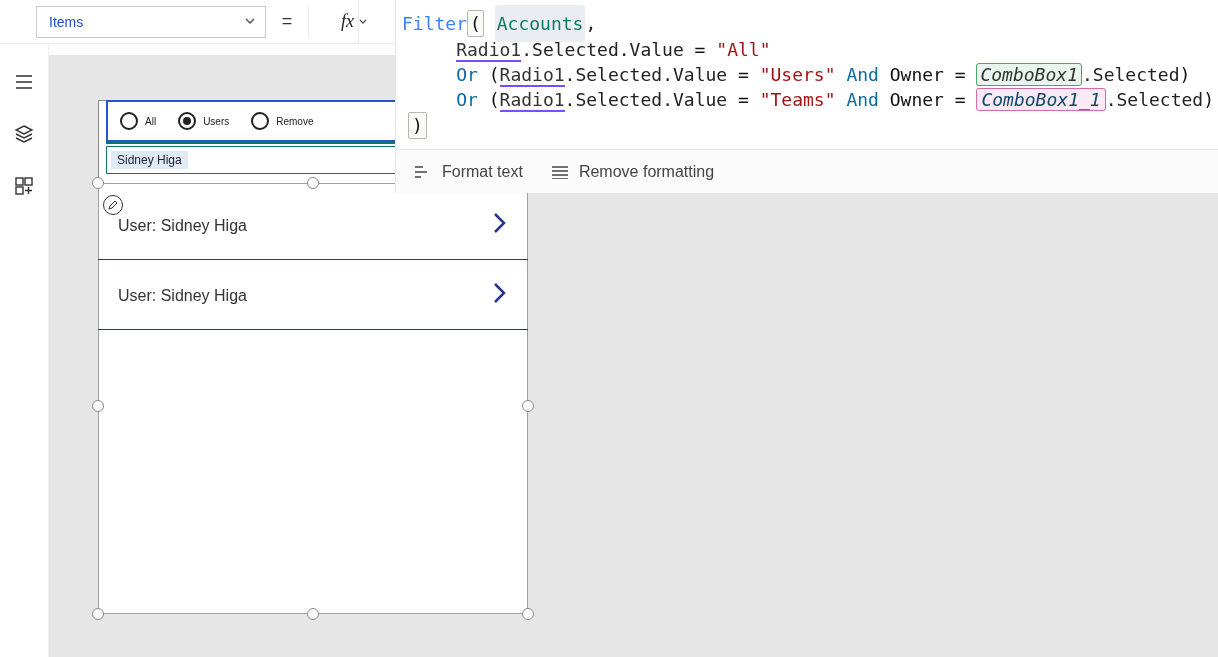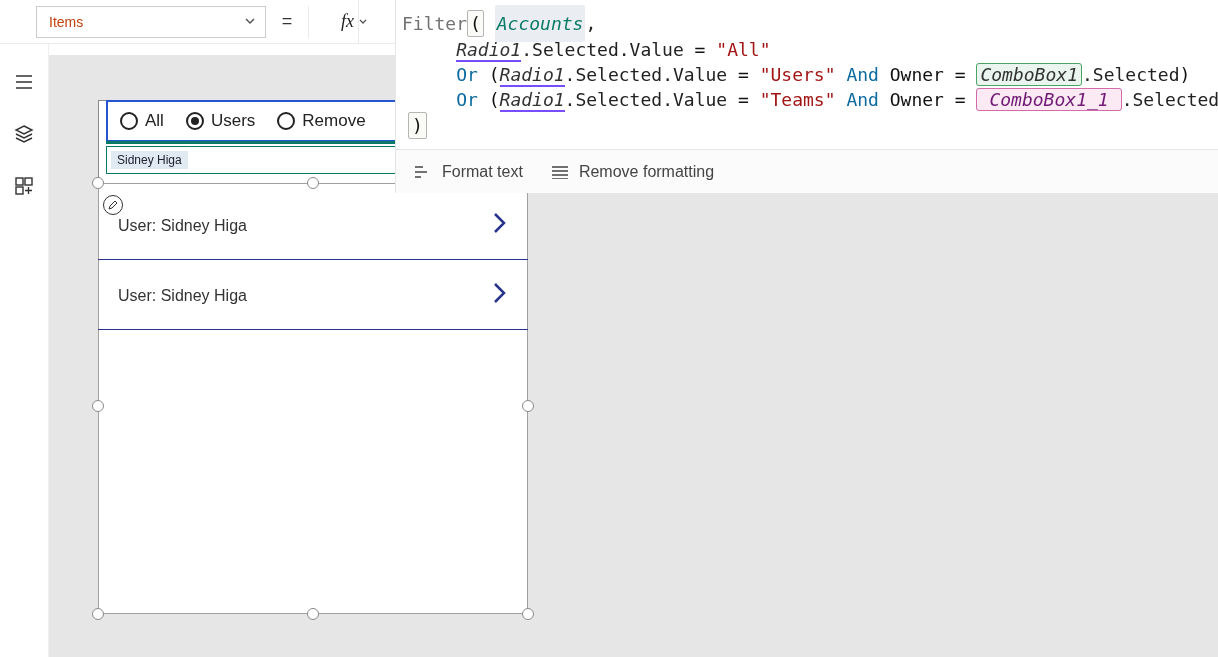--- a/index.html
+++ b/index.html
@@ -8,57 +8,57 @@
   
   .rail{position:absolute;left:0;top:0;width:49px;height:657px;background:#fff;border-right:1px solid #efefef;display:flex;flex-direction:column;align-items:center;padding-top:72px;gap:32px;}
   .rail .ic{width:20px;height:20px;color:#323232;}
 
   
   .canvas{position:absolute;left:49px;top:55px;right:0;bottom:0;background:#e6e6e6;}
 
   
   .propbar{position:absolute;left:0;top:0;right:0;height:44px;background:#fff;border-bottom:1px solid #eaeaea;display:flex;align-items:center;z-index:5;}
   .propsel{margin-left:36px;width:230px;height:32px;border:1px solid #ccc;background:#fff;position:relative;display:flex;align-items:center;}
-  .propsel span{padding-left:12px;font-size:14px;color:#c2410c;}
+  .propsel span{padding-left:12px;font-size:14px;color:#1d4ed8;}
   .propsel .chev{position:absolute;right:8px;top:7px;}
   .eq{width:30px;text-align:center;font-size:18px;color:#333;margin:0 6px;}
   .fx{width:50px;height:32px;display:flex;align-items:center;justify-content:center;border-left:1px solid #eaeaea;font-style:italic;font-family:Georgia,serif;font-size:18px;color:#222;padding-left:42px;}
   .fx .chv{margin-left:4px;}
   .formula-strip{border-left:1px solid #eaeaea;flex:1;height:44px;}
 
   
   .editor{position:absolute;left:395px;top:0;width:823px;background:#fff;border-left:1px solid #e5e5e5;z-index:10;}
   .code{padding:10px 14px 10px 6px;font-family:Consolas,Menlo,monospace;font-size:18px;line-height:25px;color:#111;white-space:pre;}
   .paren-block{border:1px solid #b5b5b5;background:#fafaf6;padding:0 2px;border-radius:2px;display:inline-block;}
-  .fn{color:#737373;}
+  .fn{color:#3b82f6;}
   .ident{color:#0a7a66;}
   .kw{color:#0b6a9f;}
   .str{color:#a31515;}
   .dot{color:#222;}
-  .ref-purple{position:relative;font-style:italic;color:#333;}
+  .ref-purple{position:relative;color:#333;}
   .ref-purple::after{content:"";position:absolute;left:0;right:0;bottom:-2px;height:2px;background:#7a4cff;}
   .box-green{border:1px solid #4aa564;background:#e9f5ee;border-radius:3px;padding:0 3px;font-style:italic;color:#333;}
-  .box-mag{border:1px solid #d46aa8;background:#fbe9f3;border-radius:3px;padding:0 12px;font-style:italic;color:#701a75;}
-  .hilite-accounts{background:#eaeef2;border-radius:2px;padding:8px 2px;font-style:italic;}
+  .box-mag{border:1px solid #d46aa8;background:#fbe9f3;border-radius:3px;padding:0 4px;font-style:italic;color:#0c4a6e;}
+  .hilite-accounts{background:#eaeef2;border-radius:2px;padding:8px 2px;}
 
   .toolbar{border-top:1px solid #e8e8e8;height:44px;display:flex;align-items:center;gap:28px;padding-left:18px;font-size:16px;color:#444;background:#fbfbfb;}
   .tbtn{display:flex;align-items:center;gap:10px;cursor:pointer;}
   .tbtn .ic{width:18px;height:14px;}
 
   
   .app{position:absolute;left:98px;top:100px;width:430px;height:514px;background:#fff;}
   .app.selected::before{content:"";position:absolute;inset:0;border:1px solid #8a8a8a;pointer-events:none;}
   .handle{position:absolute;width:12px;height:12px;background:#fff;border:1px solid #8a8a8a;border-radius:50%;}
   .h-tl{left:-6px;top:77px;} .h-tm{left:50%;top:77px;margin-left:-6px;} .h-tr{right:-6px;top:77px;}
   .h-ml{left:-6px;top:300px;} .h-mr{right:-6px;top:300px;}
   .h-bl{left:-6px;bottom:-6px;} .h-bm{left:50%;bottom:-6px;margin-left:-6px;} .h-br{right:-6px;bottom:-6px;}
 
   .radiorow{position:absolute;left:8px;top:0;right:8px;height:42px;border:2px solid #2556cf;background:#fff;display:flex;align-items:center;gap:22px;padding-left:12px;}
   .radiorow::after{content:"";position:absolute;left:-2px;right:-2px;bottom:-4px;height:3px;background:#0a7a66;}
-  .ritm{display:flex;align-items:center;gap:7px;font-size:17px;color:#222;}
+  .ritm{display:flex;align-items:center;gap:7px;font-size:10px;color:#222;}
   .ring{width:18px;height:18px;border:2px solid #222;border-radius:50%;position:relative;}
   .ring.sel::after{content:"";position:absolute;inset:3px;background:#222;border-radius:50%;}
 
   .combo{position:absolute;left:8px;top:46px;right:8px;height:28px;border:1px solid #0a7a66;background:#fff;display:flex;align-items:center;}
   .combo .tag{margin-left:4px;padding:2px 6px;background:#dfeaf2;color:#223;font-size:12px;}
   
 
   .gallery-sel-outline{position:absolute;left:0;top:83px;right:0;bottom:0;border:1px solid #a0a0a0;pointer-events:none;}
 
   .list{position:absolute;left:0;top:90px;right:0;}

